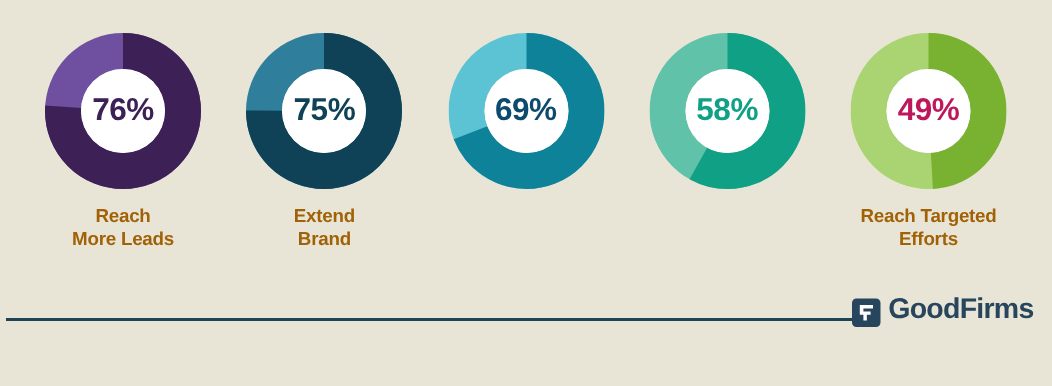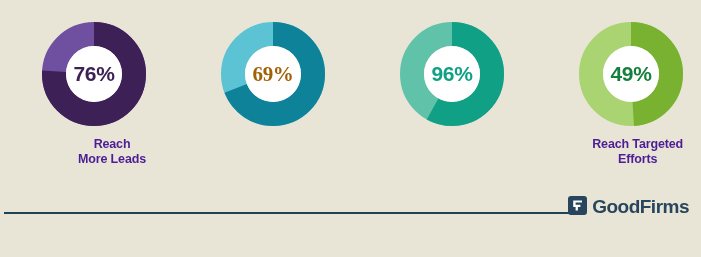--- a/index.html
+++ b/index.html
@@ -33,21 +33,21 @@
     align-items: flex-start;
     justify-content: space-between;
     padding: 0 18px;
     box-sizing: border-box;
   }
 
   .donut-cell {
     width: 128px;
     display: flex;
     flex-direction: column;
-    align-items: flex-end;
+    align-items: center;
   }
 
   .donut-wrap {
     position: relative;
     width: 104px;
     height: 104px;
   }
 
   .donut-wrap svg {
     display: block;
@@ -69,21 +69,21 @@
     letter-spacing: -0.3px;
     pointer-events: none;
   }
 
   .donut-caption {
     margin-top: 11px;
     text-align: center;
     font-size: 12.5px;
     line-height: 15px;
     font-weight: bold;
-    color: #4c1d95;
+    color: #a16207;
     letter-spacing: -0.15px;
     white-space: pre-line;
   }
 
   
   .footer {
     position: absolute;
     left: 0;
     bottom: 0;
     width: 701px;
@@ -98,21 +98,21 @@
     height: 2px;
     background: #1d4355;
   }
 
   .brand {
     position: absolute;
     right: 12px;
     top: -9px;
     display: flex;
     flex-direction: row;
-    align-items: flex-start;
+    align-items: flex-end;
     gap: 5px;
   }
 
   .brand-mark {
     width: 19px;
     height: 19px;
     border-radius: 3px;
     background: #27455c;
     display: flex;
     align-items: center;
@@ -141,51 +141,63 @@
           <circle class="track" cx="52" cy="52" r="40" fill="none" stroke-width="24" stroke="#6f50a0"></circle>
           <circle class="value-arc" cx="52" cy="52" r="40" fill="none" stroke-width="24" transform="rotate(-90 52 52)" stroke="#3d2055" stroke-dasharray="191.00883333825942 60.31857894892403"></circle>
           <circle cx="52" cy="52" r="28" fill="#ffffff"></circle>
         </svg>
         <div class="donut-hole-label" style="color: rgb(61, 32, 85);">76%</div>
       </div>
       <div class="donut-caption">Reach
 More Leads</div>
     </div>
 
+    <div class="donut-cell">
+      <div class="donut-wrap">
+        <svg viewBox="0 0 104 104">
+          <circle class="track" cx="52" cy="52" r="40" fill="none" stroke-width="24" stroke="#2f7e9c"></circle>
+          <circle class="value-arc" cx="52" cy="52" r="40" fill="none" stroke-width="24" transform="rotate(-90 52 52)" stroke="#0f4257" stroke-dasharray="188.49555921538757 62.83185307179588"></circle>
+          <circle cx="52" cy="52" r="28" fill="#ffffff"></circle>
+        </svg>
+        <div class="donut-hole-label" style="color: rgb(15, 66, 87);">75%</div>
+      </div>
+      <div class="donut-caption">Extend
+Brand</div>
+    </div>
 
     <div class="donut-cell">
       <div class="donut-wrap">
         <svg viewBox="0 0 104 104">
           <circle class="track" cx="52" cy="52" r="40" fill="none" stroke-width="24" stroke="#5cc3d4"></circle>
           <circle class="value-arc" cx="52" cy="52" r="40" fill="none" stroke-width="24" transform="rotate(-90 52 52)" stroke="#0e8299" stroke-dasharray="173.41591447815657 77.91149780902688"></circle>
           <circle cx="52" cy="52" r="28" fill="#ffffff"></circle>
         </svg>
-        <div class="donut-hole-label" style="color: #a16207; font-family: Liberation Serif, serif;">69%</div>
+        <div class="donut-hole-label" style="color: #0c4a6e;">69%</div>
       </div>
     </div>
 
     <div class="donut-cell">
       <div class="donut-wrap">
         <svg viewBox="0 0 104 104">
           <circle class="track" cx="52" cy="52" r="40" fill="none" stroke-width="24" stroke="#60c2a9"></circle>
           <circle class="value-arc" cx="52" cy="52" r="40" fill="none" stroke-width="24" transform="rotate(-90 52 52)" stroke="#10a085" stroke-dasharray="145.7698991265664 105.55751316061705"></circle>
           <circle cx="52" cy="52" r="28" fill="#ffffff"></circle>
         </svg>
-        <div class="donut-hole-label" style="color: rgb(16, 160, 133);">96%</div>
+        <div class="donut-hole-label" style="color: rgb(16, 160, 133);">58%</div>
       </div>
     </div>
 
     <div class="donut-cell">
       <div class="donut-wrap">
         <svg viewBox="0 0 104 104">
           <circle class="track" cx="52" cy="52" r="40" fill="none" stroke-width="24" stroke="#a9d471"></circle>
           <circle class="value-arc" cx="52" cy="52" r="40" fill="none" stroke-width="24" transform="rotate(-90 52 52)" stroke="#78b230" stroke-dasharray="123.15043202071989 128.17698026646354"></circle>
           <circle cx="52" cy="52" r="28" fill="#ffffff"></circle>
         </svg>
-        <div class="donut-hole-label" style="color: #15803d;">49%</div>
+        <div class="donut-hole-label" style="color: #be185d;">49%</div>
       </div>
       <div class="donut-caption">Reach Targeted
 Efforts</div>
     </div>
 
   </div>
 
   <div class="footer">
     <div class="footer-rule" style="background: rgb(29, 67, 85);"></div>
     <div class="brand">

